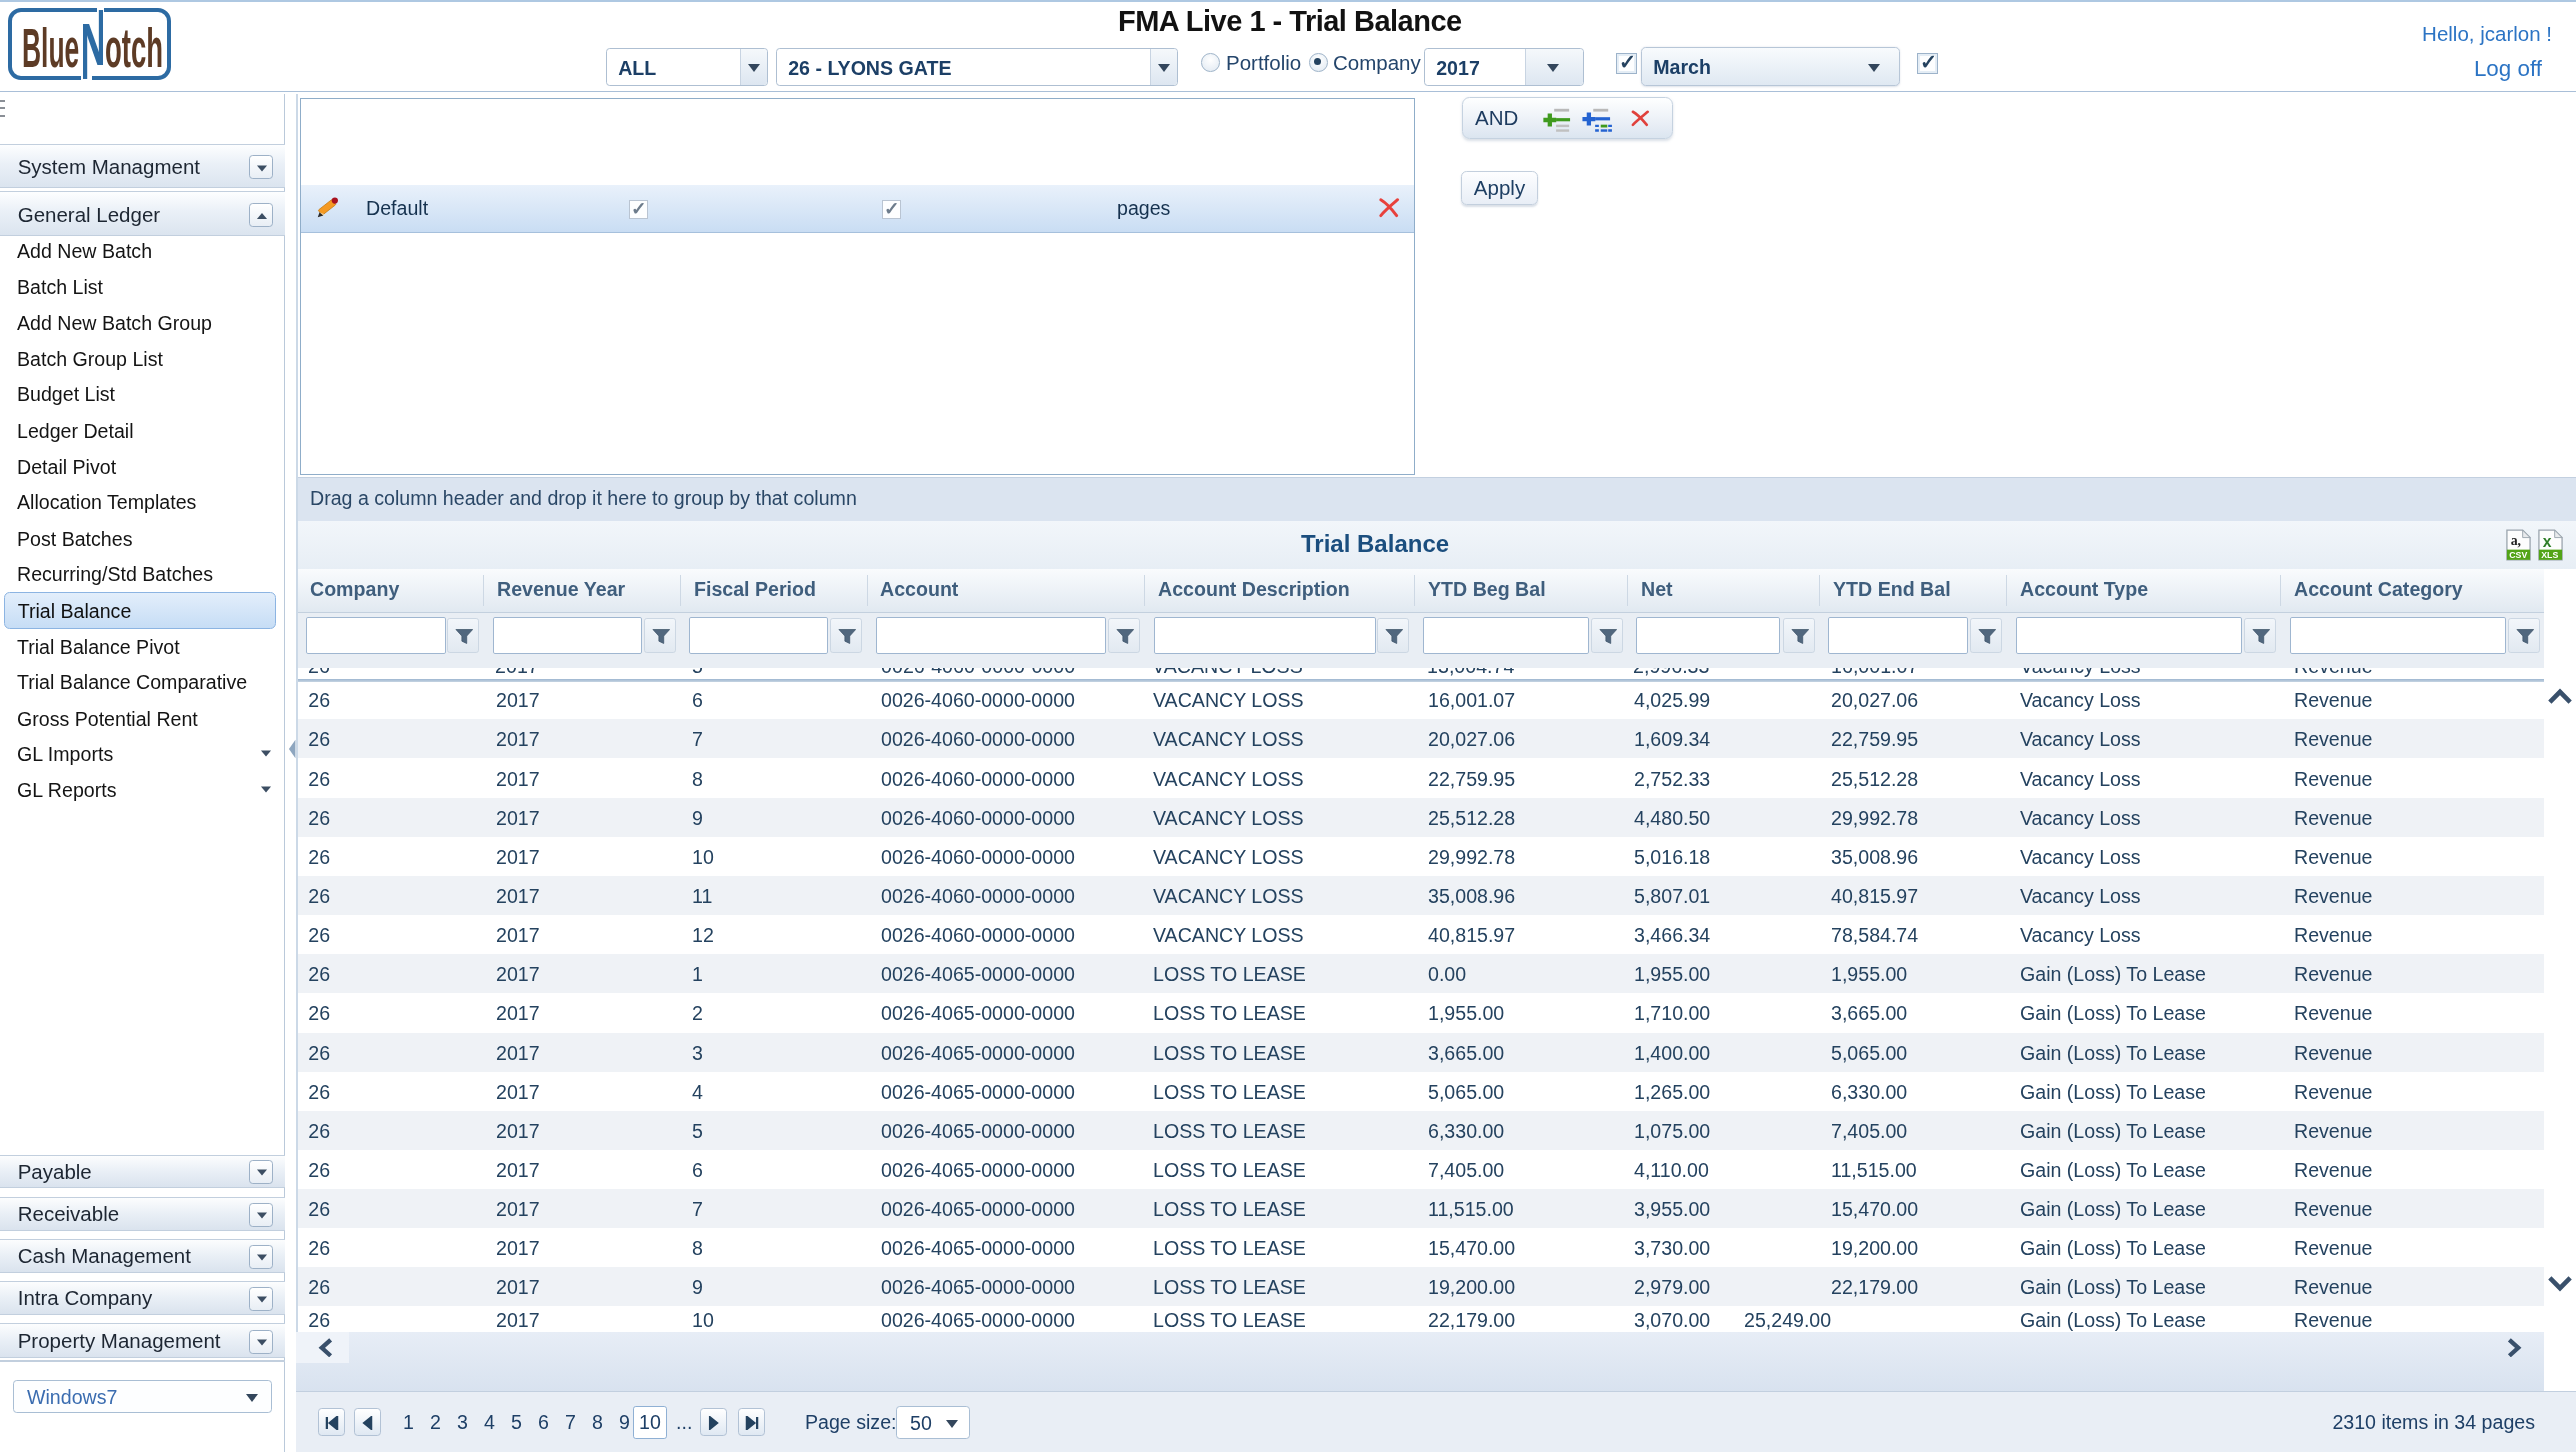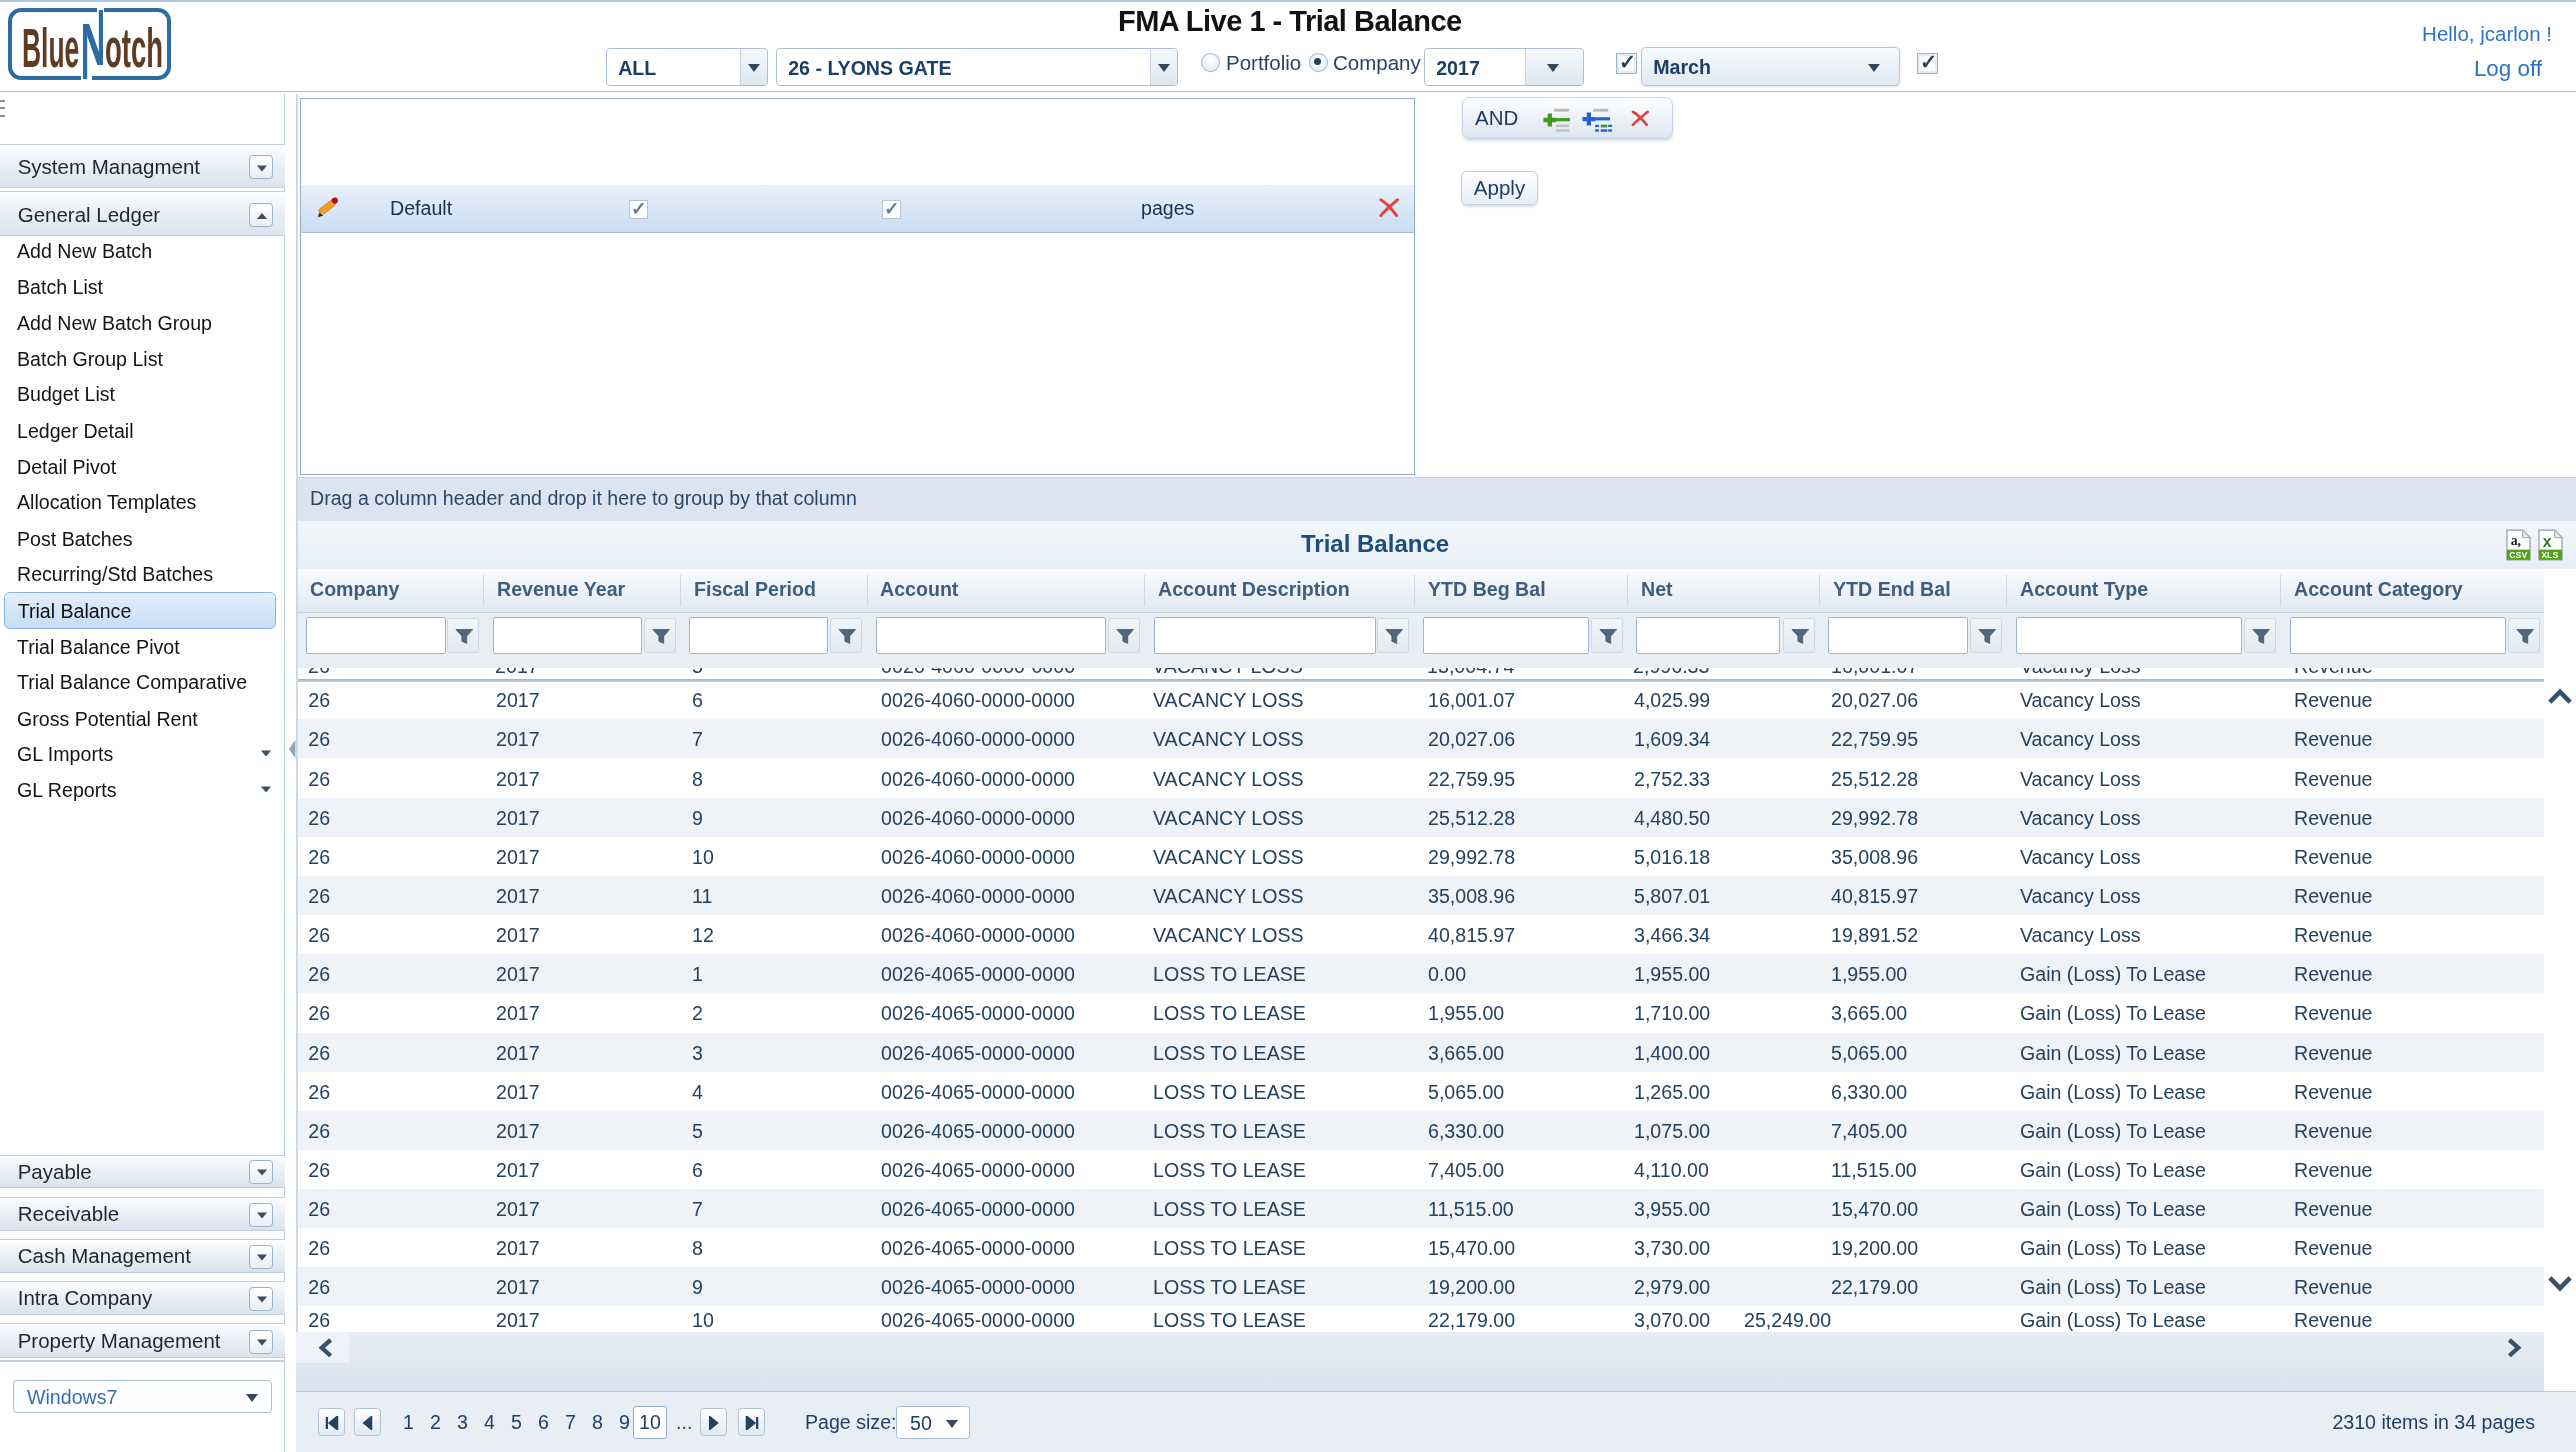--- a/index.html
+++ b/index.html
@@ -51,21 +51,21 @@
 #splitline { position:absolute; left:296px; top:94px; width:1.9px; height:1358px; background:#ccd9e7; }
 #collapser { position:absolute; left:288px; top:736px; width:8.4px; height:26px; }
 
 
 #panelA { position:absolute; left:300px; top:98px; width:1115px; height:377px; border:0.9px solid #8fadc9; background:#fff; }
 #panelA .toolbar { position:absolute; left:0; top:0; width:100%; height:43px; background:linear-gradient(#fdfeff,#eef3f9 55%,#e2eaf3); border-bottom:0.9px solid #cdd8e5; }
 .minibtn { position:absolute; width:28px; height:28px; background:linear-gradient(#ffffff,#eef2f7); border:0.9px solid #c2cedd; border-radius:4.7px; }
 #panelA .hdr { position:absolute; left:0; top:43px; width:100%; height:43px; background:linear-gradient(#f8fafd,#e2eaf2); border-bottom:0.9px solid #c8d4e2; }
 #panelA .hdr s { top:8.4px; font-size:19.6px; font-weight:bold; color:#3f5e7d; }
 #panelA .selrow { position:absolute; left:0; top:86px; width:100%; height:48px; background:linear-gradient(#e9f1fb,#c9ddf3); border-bottom:1.9px solid #a6c0dc; }
-#panelA .selrow s { top:12px; font-size:19.6px; color:#16324f;margin-left:24px; }
+#panelA .selrow s { top:12px; font-size:19.6px; color:#16324f; }
 
 
 #andpanel { position:absolute; left:1462px; top:97px; width:211px; height:42px; border:0.9px solid #c5d2e0; border-radius:7.5px; background:linear-gradient(#feffff,#e7edf5 70%,#dbe5f0); box-shadow:0 1.9px 2.8px rgba(130,150,175,.3); }
 #andpanel .and { position:absolute; left:12px; top:7.5px; font-size:20.5px; color:#1c3a5e; }
 #applybtn { position:absolute; left:1461px; top:171px; width:77px; height:34px; border:0.9px solid #c3cfdd; border-radius:5.6px; background:linear-gradient(#fdfeff,#e8eef6); box-shadow:0 1.9px 1.9px rgba(130,150,175,.3); font-size:20.5px; color:#1e3f63; text-align:center; line-height:32px; }
 
 
 #groupbar { position:absolute; left:298px; top:477px; width:2482px; height:44px; background:#dbe4f0; border-top:0.9px solid #c3d0e0; }
 #groupbar span { position:absolute; left:12px; top:9.3px; font-size:19.6px; color:#2a4766; }
 #titlebar { position:absolute; left:298px; top:521px; width:2278px; height:48px; background:linear-gradient(#f2f6fa,#e7eef5); }
@@ -485,21 +485,21 @@
       <s style="left:1996px">Revenue</s>
     </div>
 <div class="drow" style="top:915px;height:39px;">
       <s style="left:10.3px">26</s>
       <s style="left:198px">2017</s>
       <s style="left:394px">12</s>
       <s style="left:583px">0026-4060-0000-0000</s>
       <s style="left:855px">VACANCY LOSS</s>
       <s style="left:1130px">40,815.97</s>
       <s style="left:1336px">3,466.34</s>
-      <s style="left:1533px">19,891.52</s>
+      <s style="left:1533px">78,584.74</s>
       <s style="left:1722px">Vacancy Loss</s>
       <s style="left:1996px">Revenue</s>
     </div>
 <div class="drow" style="top:954px;height:39px;background:#eff2f6;">
       <s style="left:10.3px">26</s>
       <s style="left:198px">2017</s>
       <s style="left:394px">1</s>
       <s style="left:583px">0026-4065-0000-0000</s>
       <s style="left:855px">LOSS TO LEASE</s>
       <s style="left:1130px">0.00</s>

